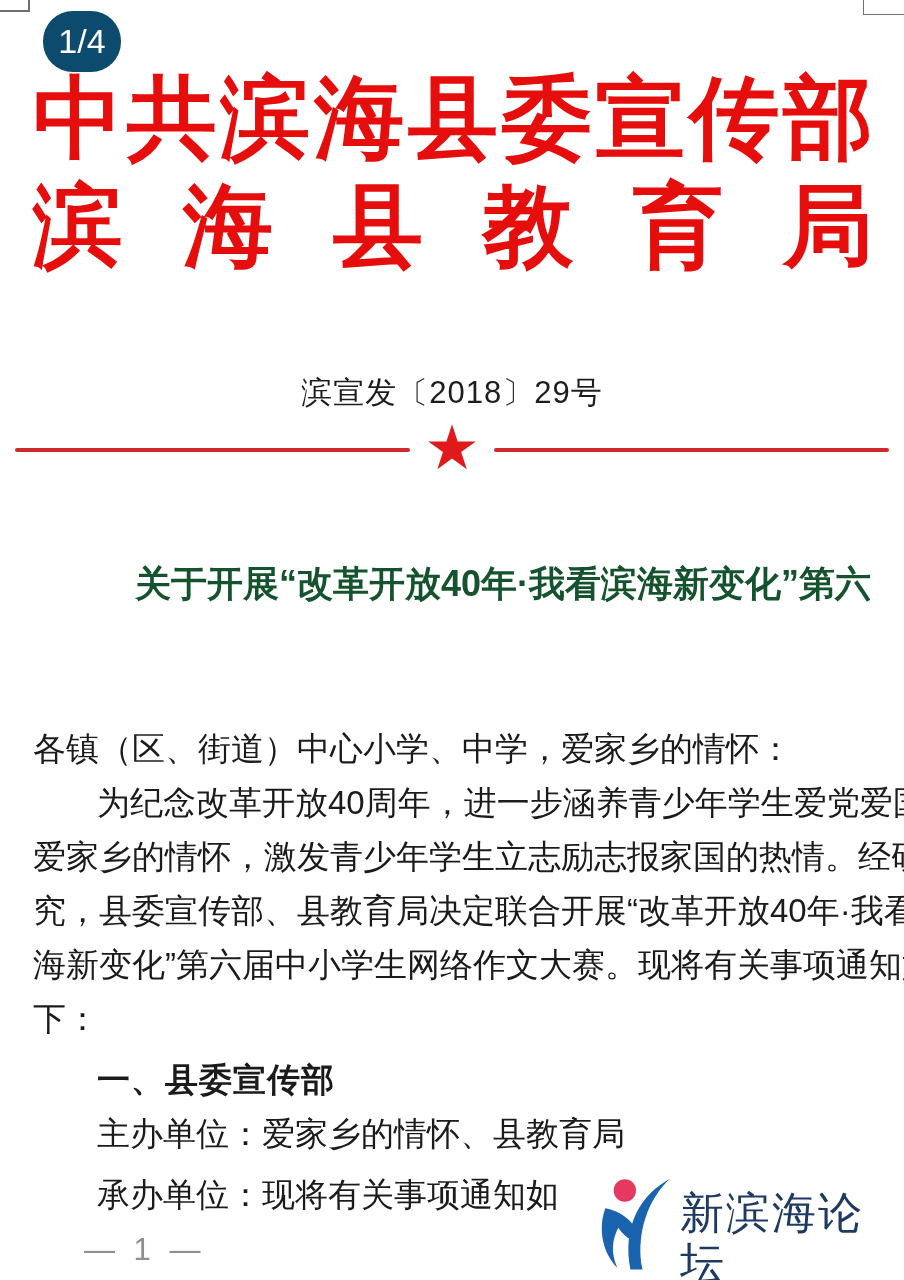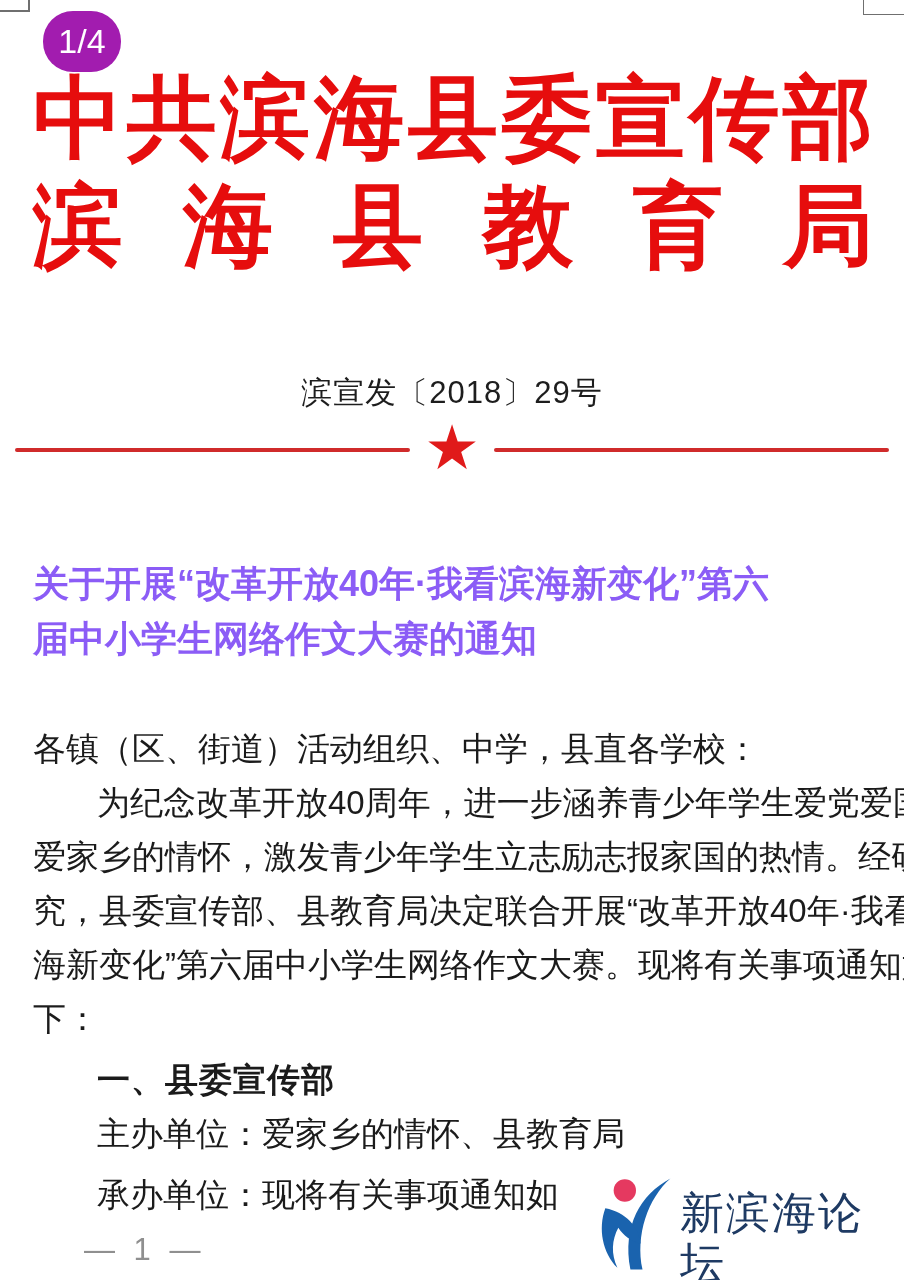--- a/index.html
+++ b/index.html
@@ -13,21 +13,21 @@
   }
   
   .corner { position:absolute; top:0; background:#ffffff; }
   .corner-left  { left:0;  width:30px; height:12px; border-right:2px solid #6f6f6f; border-bottom:2px solid #6f6f6f; }
   .corner-right { right:0; width:41px; height:15px; border-left:1px solid #6f6f6f; border-bottom:1px solid #6f6f6f; }
 
   
   .badge {
     position:absolute; left:43px; top:11px;
     width:78px; height:61px;
-    background:#a21caf;
+    background:#0c4a6e;
     border-radius:30px;
     display:flex; align-items:center; justify-content:center;
     color:#ffffff; font-size:34px; font-weight:500;
   }
 
   
   .letterhead { position:absolute; left:33px; right:31px; top:64px; color:#e60d0d; font-weight:bold; }
   .lh-line { display:flex; justify-content:space-between; font-size:90px; line-height:108px; }
   .lh-line span { display:inline-block; }
 
@@ -40,22 +40,22 @@
 
   .divider {
     position:absolute; top:424px; left:15px; right:15px; height:52px;
     display:flex; align-items:center;
   }
   .rule { flex:1; height:4px; background:#d02b2b; border-radius:2px; }
   .star { color:#e01a1a; font-size:62px; line-height:52px; margin:0 14px; transform:translateY(-2px); }
 
   .doc-title {
     position:absolute; top:556px; left:33px; right:33px;
-    text-align:left;
-    font-size:36px; font-weight:bold; color:#8b5cf6;
+    text-align:right;
+    font-size:36px; font-weight:bold; color:#14532d;
     line-height:55px;
   }
 
   .body-block {
     position:absolute; top:722px; left:33px; right:33px;
     font-size:33px; color:#1b1b1b; font-weight:500;
   }
   .body-line { line-height:54px; white-space:nowrap; }
   .body-line.indent { padding-left:64px; }
   .body-line.bold { font-weight:bold; letter-spacing:1px; }
@@ -112,25 +112,24 @@
   <div class="doc-number">滨宣发〔2018〕29号</div>
 
   <div class="divider">
     <span class="rule"></span>
     <span class="star">★</span>
     <span class="rule"></span>
   </div>
 
   <div class="doc-title">
     <div>关于开展“改革开放40年·我看滨海新变化”第六</div>
-    <div>届中小学生网络作文大赛的通知</div>
   </div>
 
   <div class="body-block">
-      <div class="body-line">各镇（区、街道）活动组织、中学，县直各学校：</div>
+      <div class="body-line">各镇（区、街道）中心小学、中学，爱家乡的情怀：</div>
       <div class="body-line indent">为纪念改革开放40周年，进一步涵养青少年学生爱党爱国</div>
       <div class="body-line">爱家乡的情怀，激发青少年学生立志励志报家国的热情。经研</div>
       <div class="body-line">究，县委宣传部、县教育局决定联合开展“改革开放40年·我看滨</div>
       <div class="body-line">海新变化”第六届中小学生网络作文大赛。现将有关事项通知如</div>
       <div class="body-line">下：</div>
       <div class="body-line indent bold space-before">一、县委宣传部</div>
       <div class="body-line indent">主办单位：爱家乡的情怀、县教育局</div>
       <div class="body-line indent space-before">承办单位：现将有关事项通知如</div>
     </div>
 

